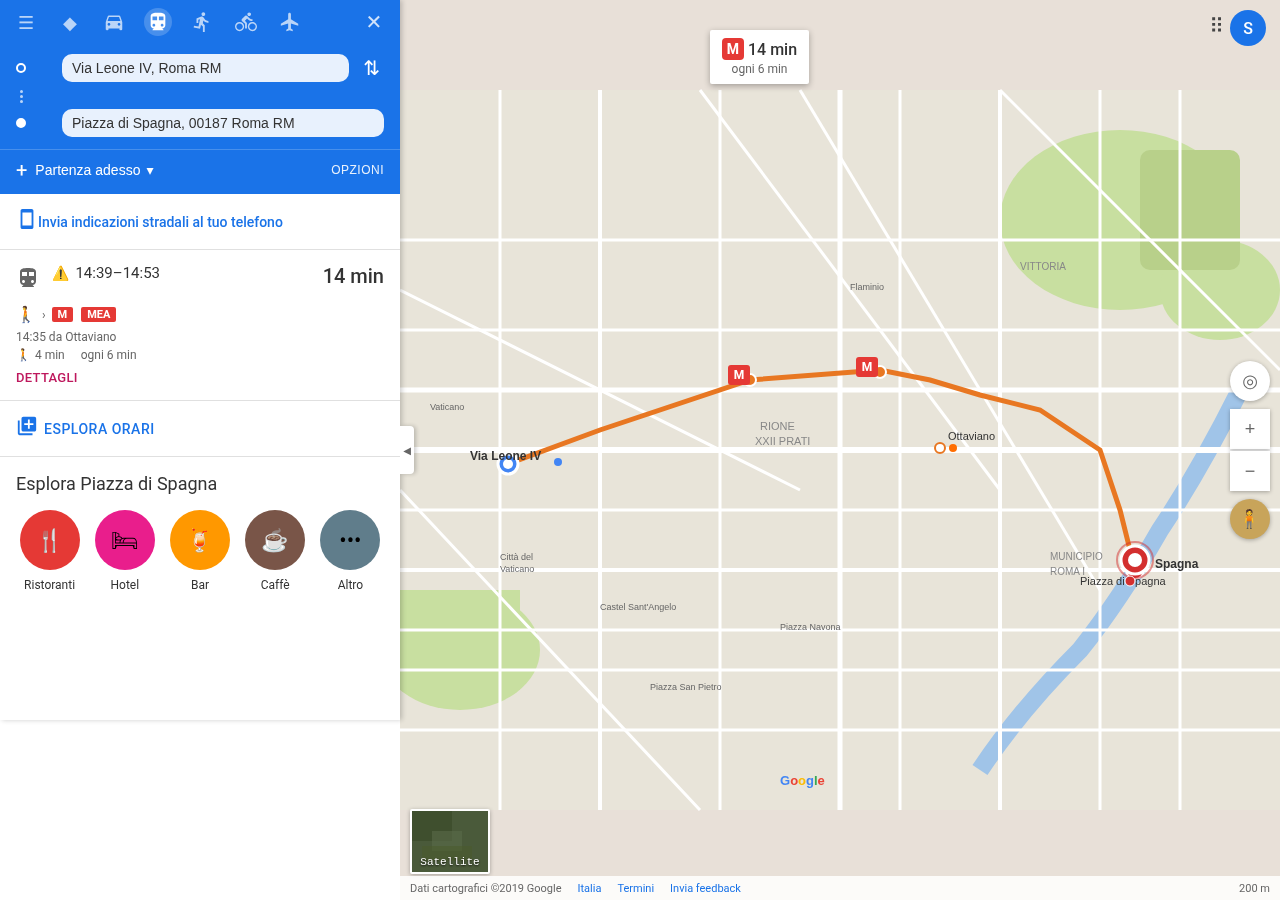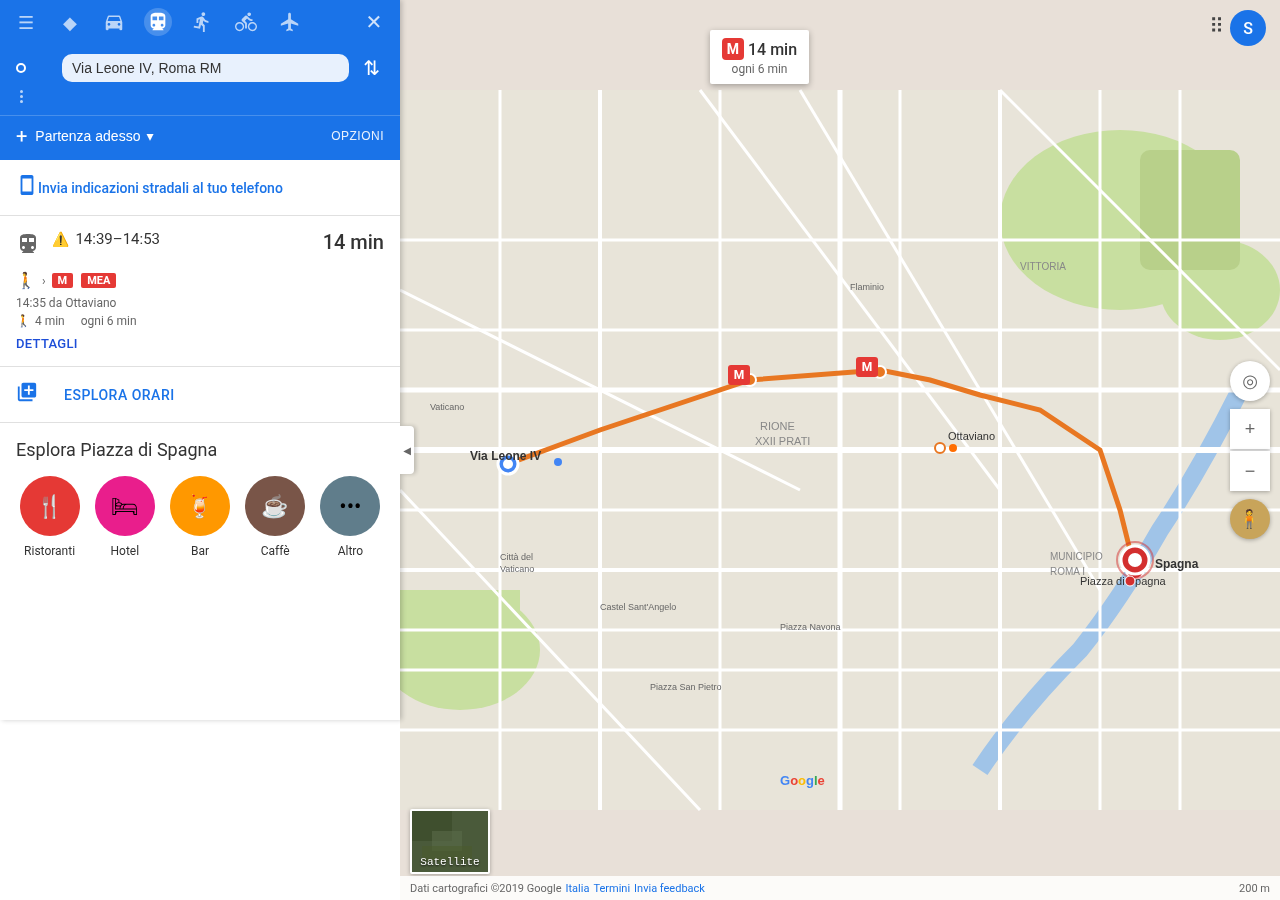--- a/index.html
+++ b/index.html
@@ -219,35 +219,35 @@
       gap: 16px;
       font-size: 12px;
       color: #666;
     }
     .walk-time-row {
       display: flex;
       align-items: center;
       gap: 4px;
     }
     .details-link {
-      color: #1d4ed8;
+      color: #be185d;
       font-size: 13px;
       font-weight: 500;
       cursor: pointer;
       text-transform: uppercase;
       letter-spacing: 0.3px;
       margin-top: 8px;
       display: inline-block;
     }
 
     
     .explore-hours {
       display: flex;
       align-items: center;
-      gap: 26px;
+      gap: 6px;
       padding: 14px 16px;
       border-bottom: 1px solid #e0e0e0;
       cursor: pointer;
       text-align: right;
     }
     .explore-icon { color: #1a73e8; font-size: 20px; }
     .explore-text { color: #1a73e8; font-size: 14px; font-weight: 500; text-transform: uppercase; letter-spacing: 0.5px; }
 
     
     .explore-section {
@@ -361,21 +361,21 @@
       position: absolute;
       bottom: 0;
       left: 0; right: 0;
       height: 24px;
       background: rgba(255,255,255,0.85);
       display: flex;
       align-items: center;
       padding: 0 10px;
       font-size: 11px;
       color: #666;
-      gap: 4px;
+      gap: 16px;
     }
     .map-bottom-bar a { color: #1a73e8; text-decoration: none; cursor: pointer; }
 
     
     .collapse-btn {
       position: absolute;
       left: 0;
       top: 50%;
       transform: translateY(-50%);
       background: white;
@@ -496,20 +496,24 @@
     <div class="route-row">
       <div class="route-dot start"></div>
       <input class="route-input" type="text" value="Via Leone IV, Roma RM" style="">
       <button class="swap-btn">⇅</button>
     </div>
     <div class="dots-separator">
       <div class="dot-small"></div>
       <div class="dot-small"></div>
       <div class="dot-small"></div>
     </div>
+    <div class="route-row">
+      <div class="route-dot end"></div>
+      <input class="route-input" type="text" value="Piazza di Spagna, 00187 Roma RM" style="">
+    </div>
   </div>
 
   <div class="departure-row">
     <div style="color:white;font-size:20px;cursor:pointer;">+</div>
     <button class="departure-btn">
       <span>Partenza adesso</span>
       <span>▾</span>
     </button>
     <button class="options-btn">OPZIONI</button>
   </div>

